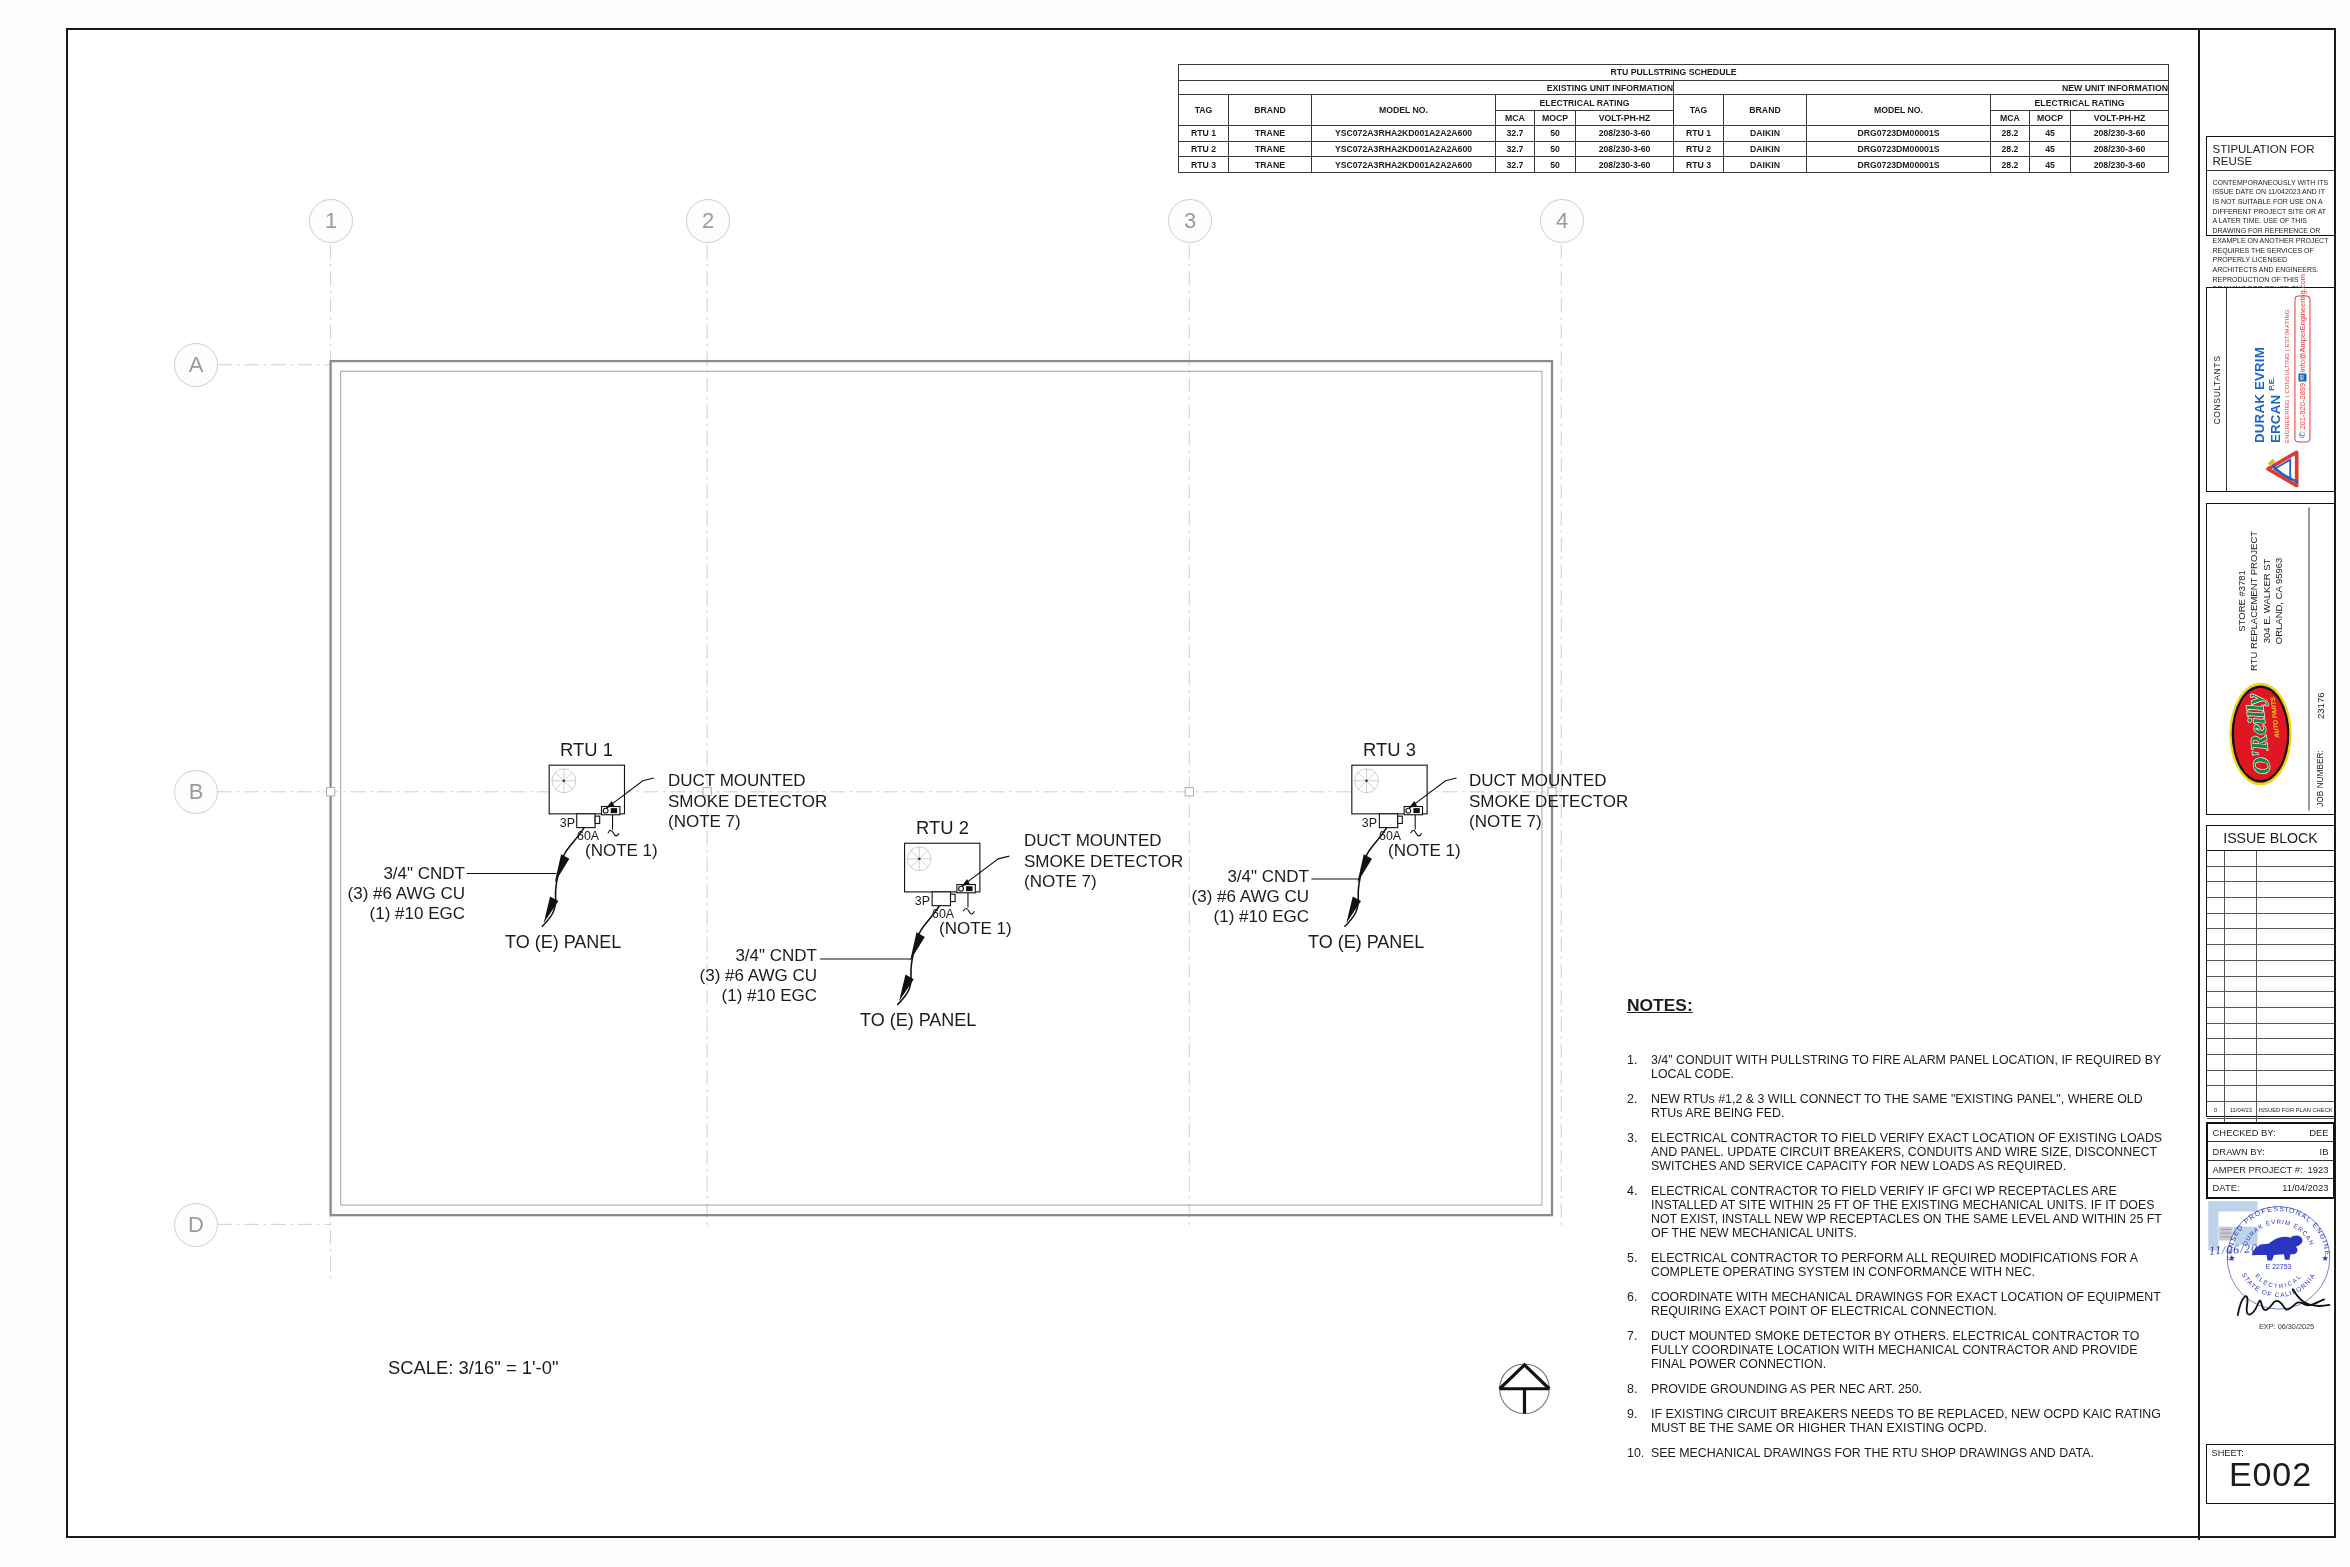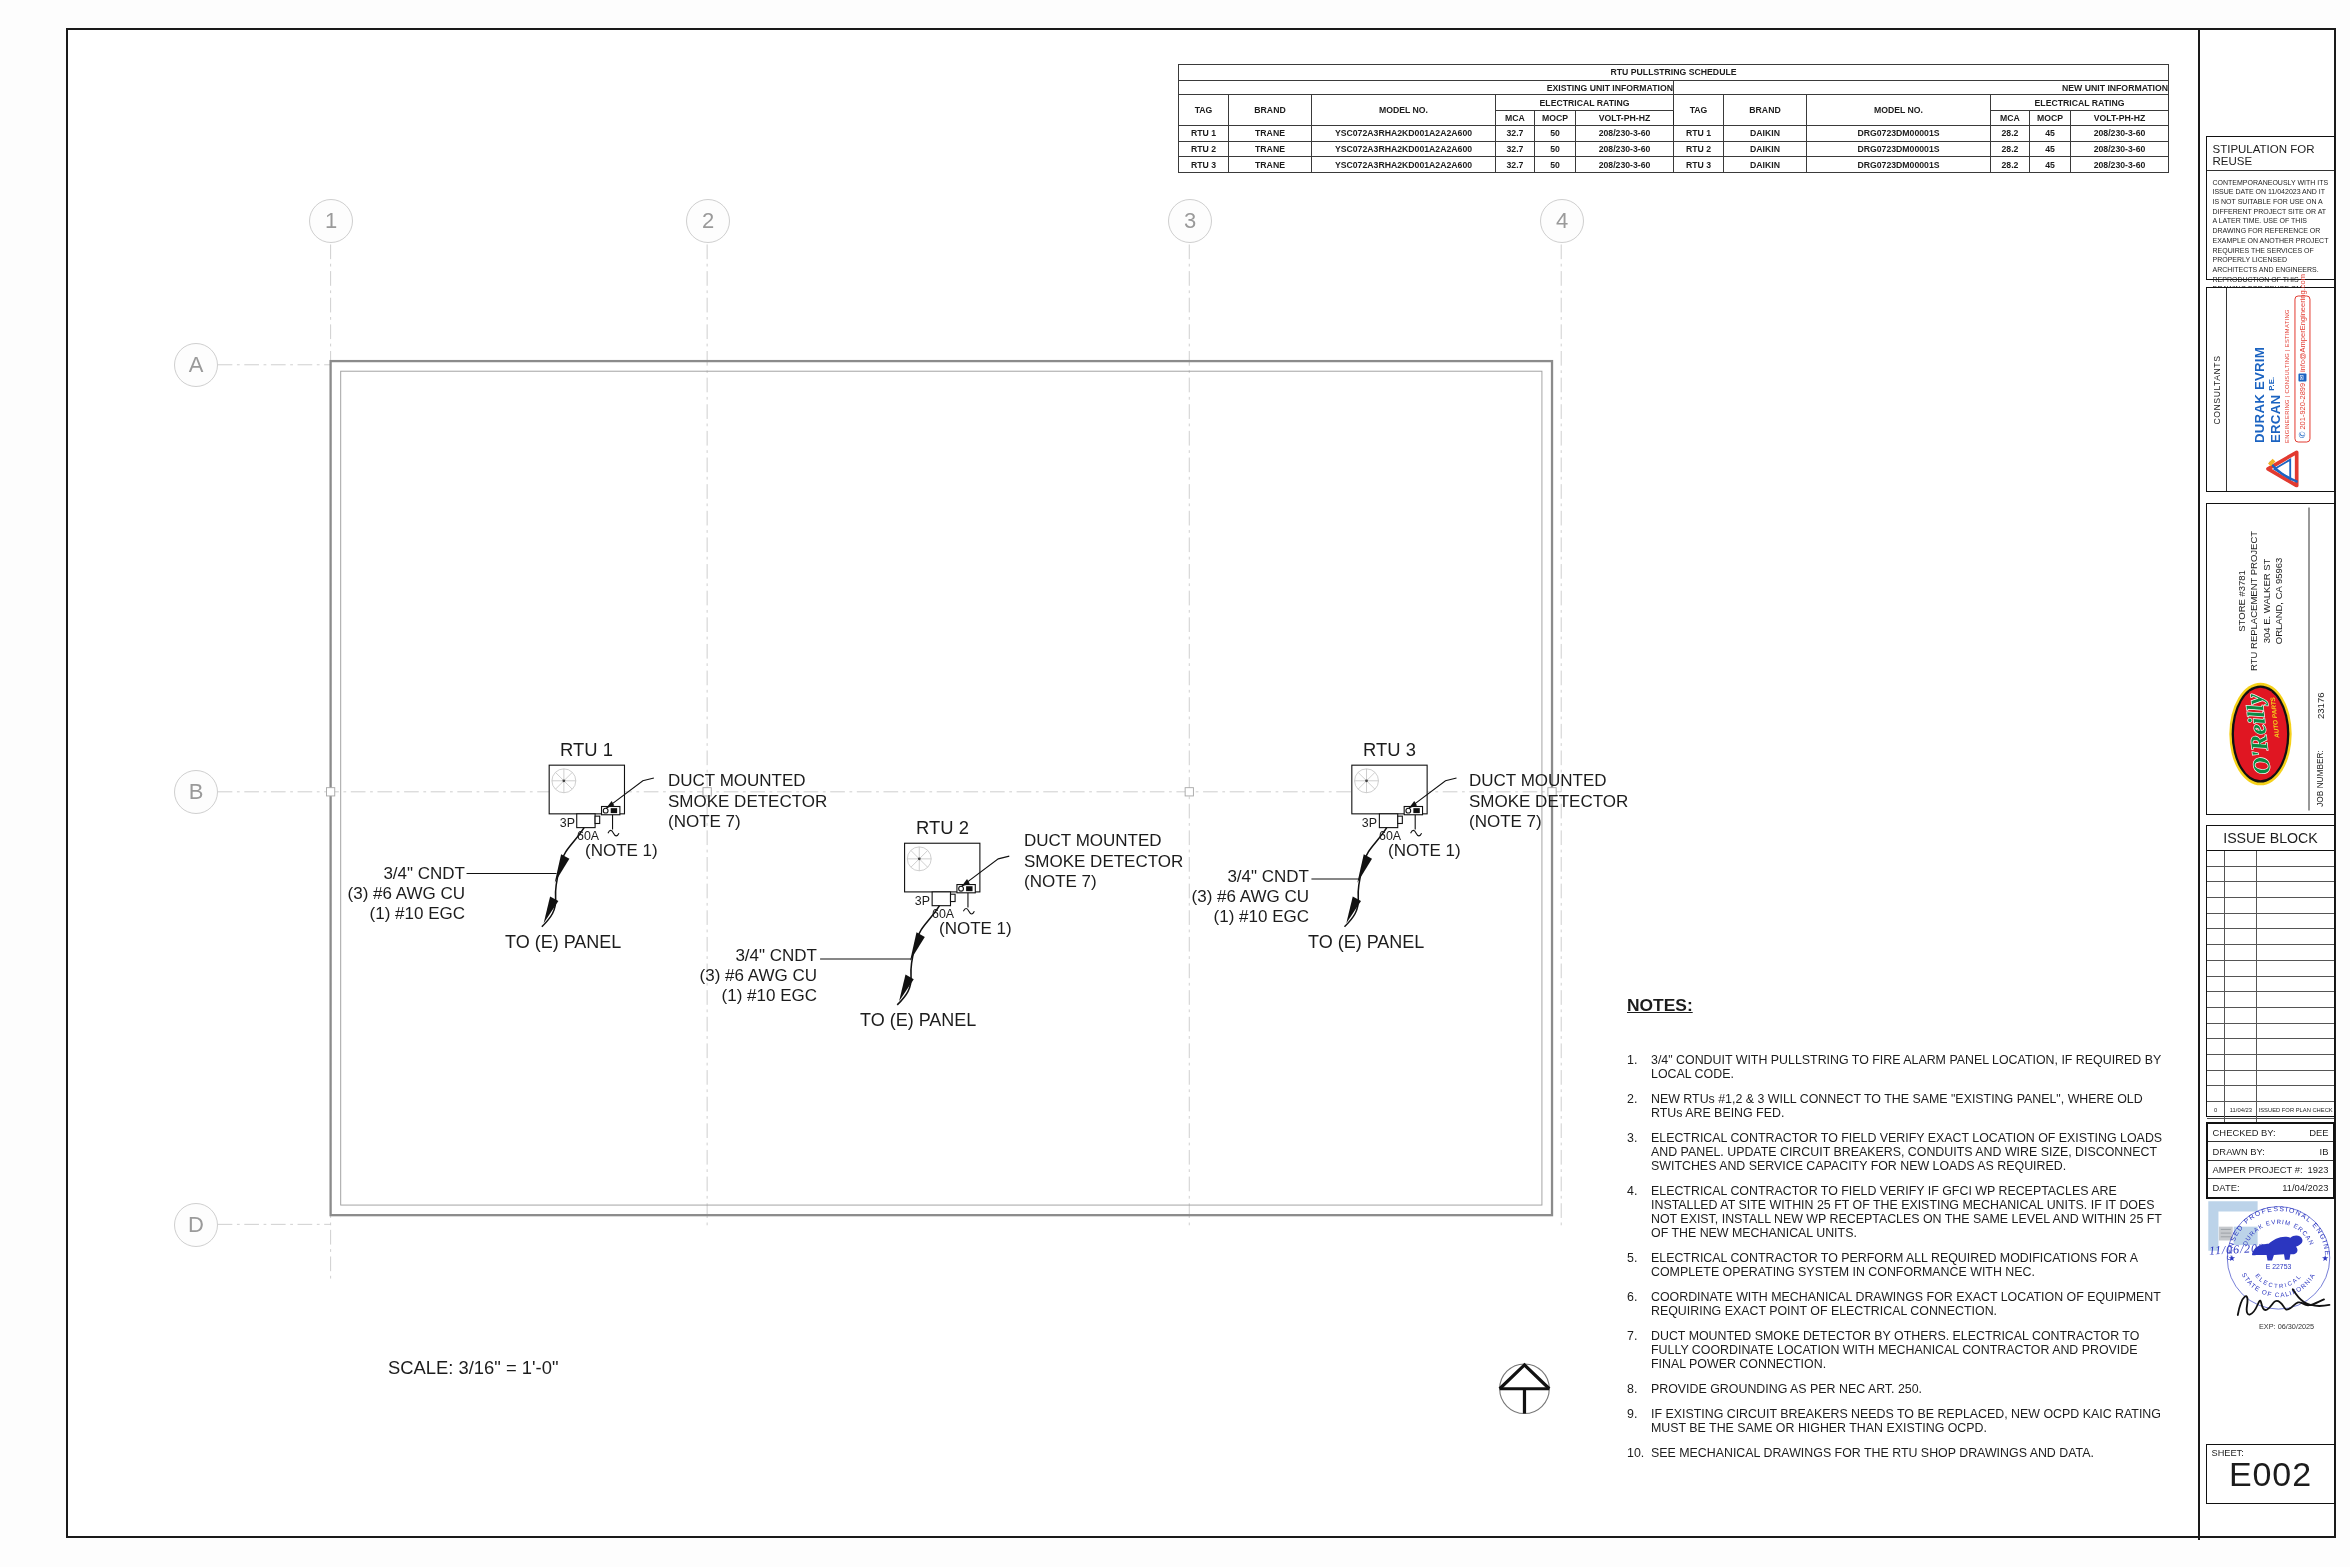--- a/index.html
+++ b/index.html
@@ -344,21 +344,21 @@
     <div class="note">
         <div class="n">9.</div>
         <div class="t">IF EXISTING CIRCUIT BREAKERS NEEDS TO BE REPLACED, NEW OCPD KAIC RATING MUST BE THE SAME OR HIGHER THAN EXISTING OCPD.</div>
       </div>
     <div class="note">
         <div class="n">10.</div>
         <div class="t">SEE MECHANICAL DRAWINGS FOR THE RTU SHOP DRAWINGS AND DATA.</div>
       </div>
   </div>
 
-  <div class="abs tbbox" style="left:2206px;top:136px;width:129px;height:144px;">
+  <div class="abs tbbox" style="left:2206px;top:136px;width:129px;height:100px;">
     <div id="stip-title">STIPULATION FOR REUSE</div>
     <div id="stip-body">CONTEMPORANEOUSLY WITH ITS ISSUE DATE ON 11/042023 AND IT IS NOT SUITABLE FOR USE ON A DIFFERENT PROJECT SITE OR AT A LATER TIME. USE OF THIS DRAWING FOR REFERENCE OR EXAMPLE ON ANOTHER PROJECT REQUIRES THE SERVICES OF PROPERLY LICENSED ARCHITECTS AND ENGINEERS. REPRODUCTION OF THIS DRAWING FOR REUSE ON ANOTHER PROJECT IS NOT AUTHORIZED AND MAY BE CONTRARY TO THE LAW.</div>
   </div>
 
   <div class="abs tbbox" style="left:2206px;top:287px;width:129px;height:205px;display:flex;">
     <div style="width:19px;border-right:0.9px solid #333;position:relative;">
       <div class="rotwrap" id="cons-label">CONSULTANTS</div>
     </div>
     <div style="flex:1;position:relative;">
       <div class="rotwrap" style="width:195px;display:flex;align-items:center;gap:5.5px;">

